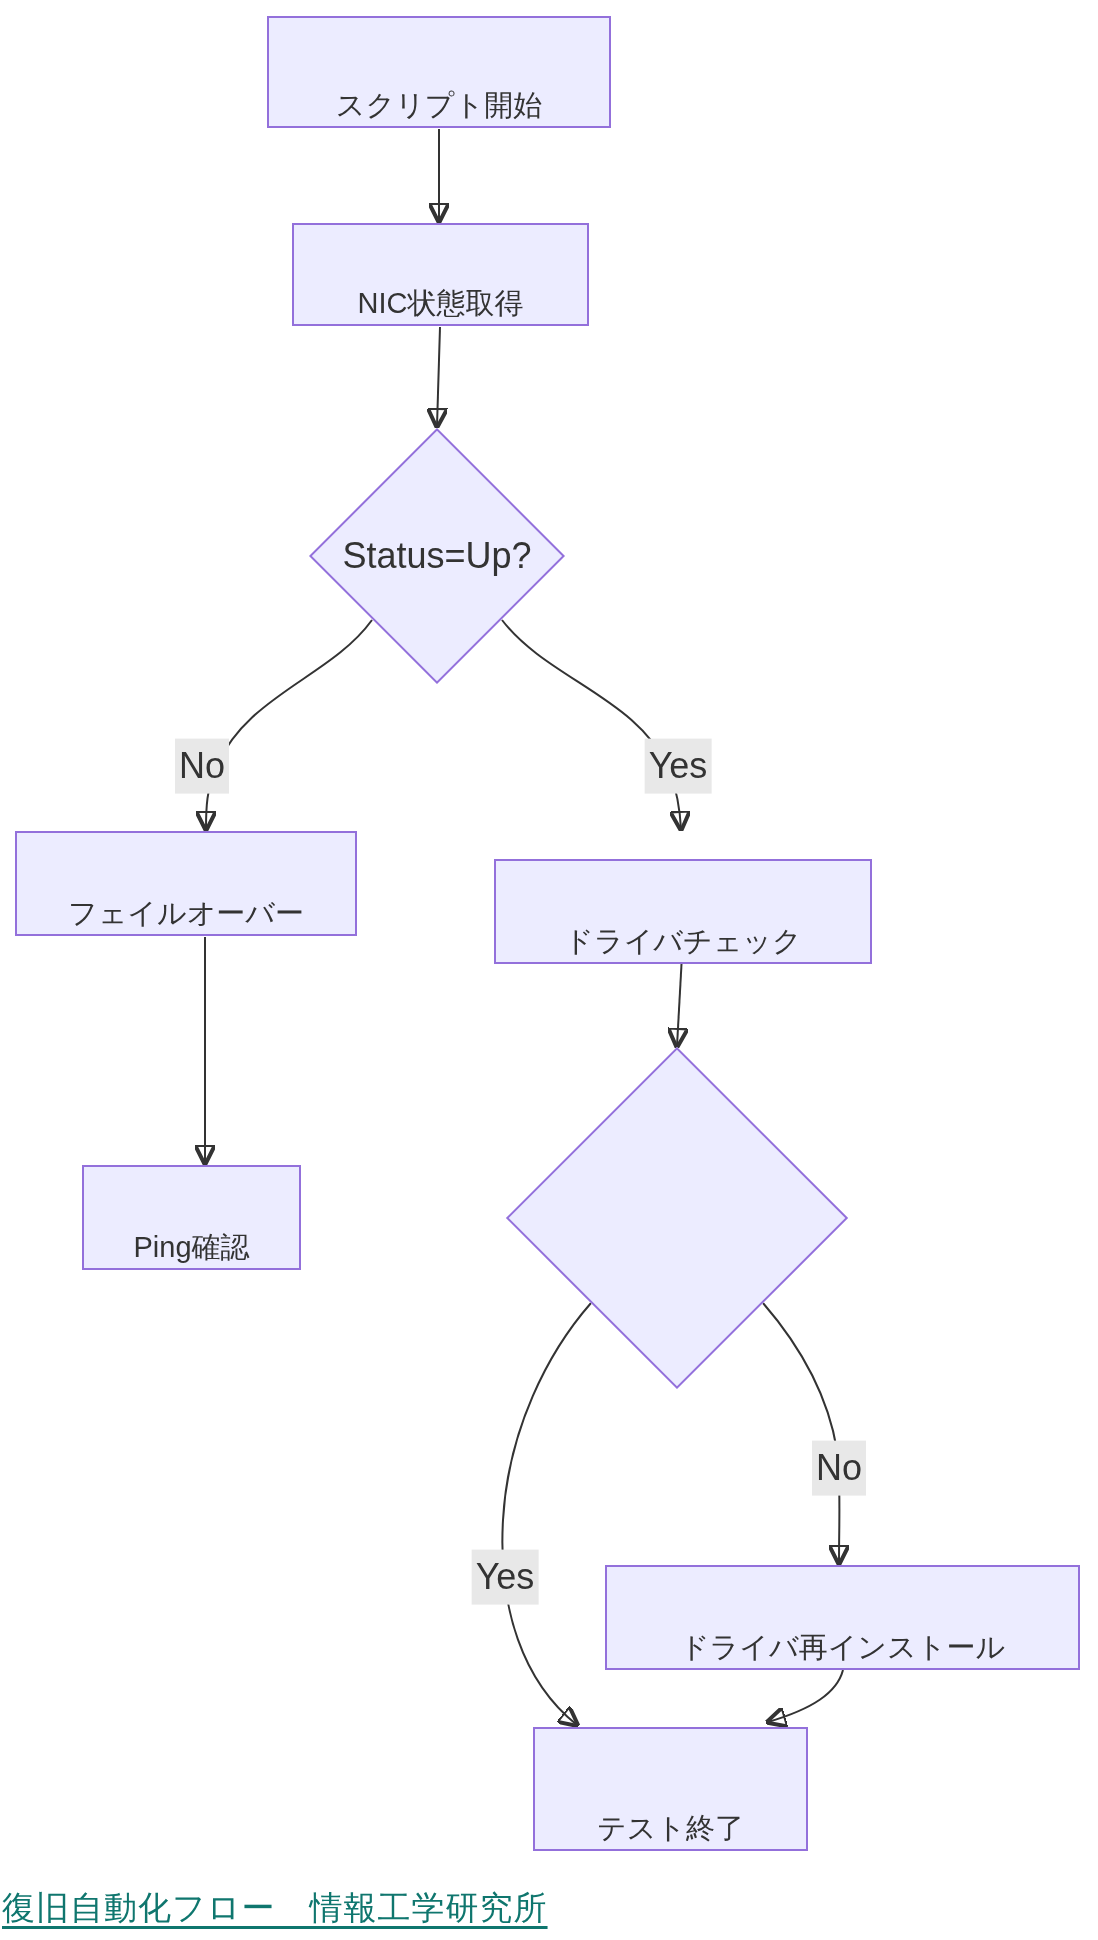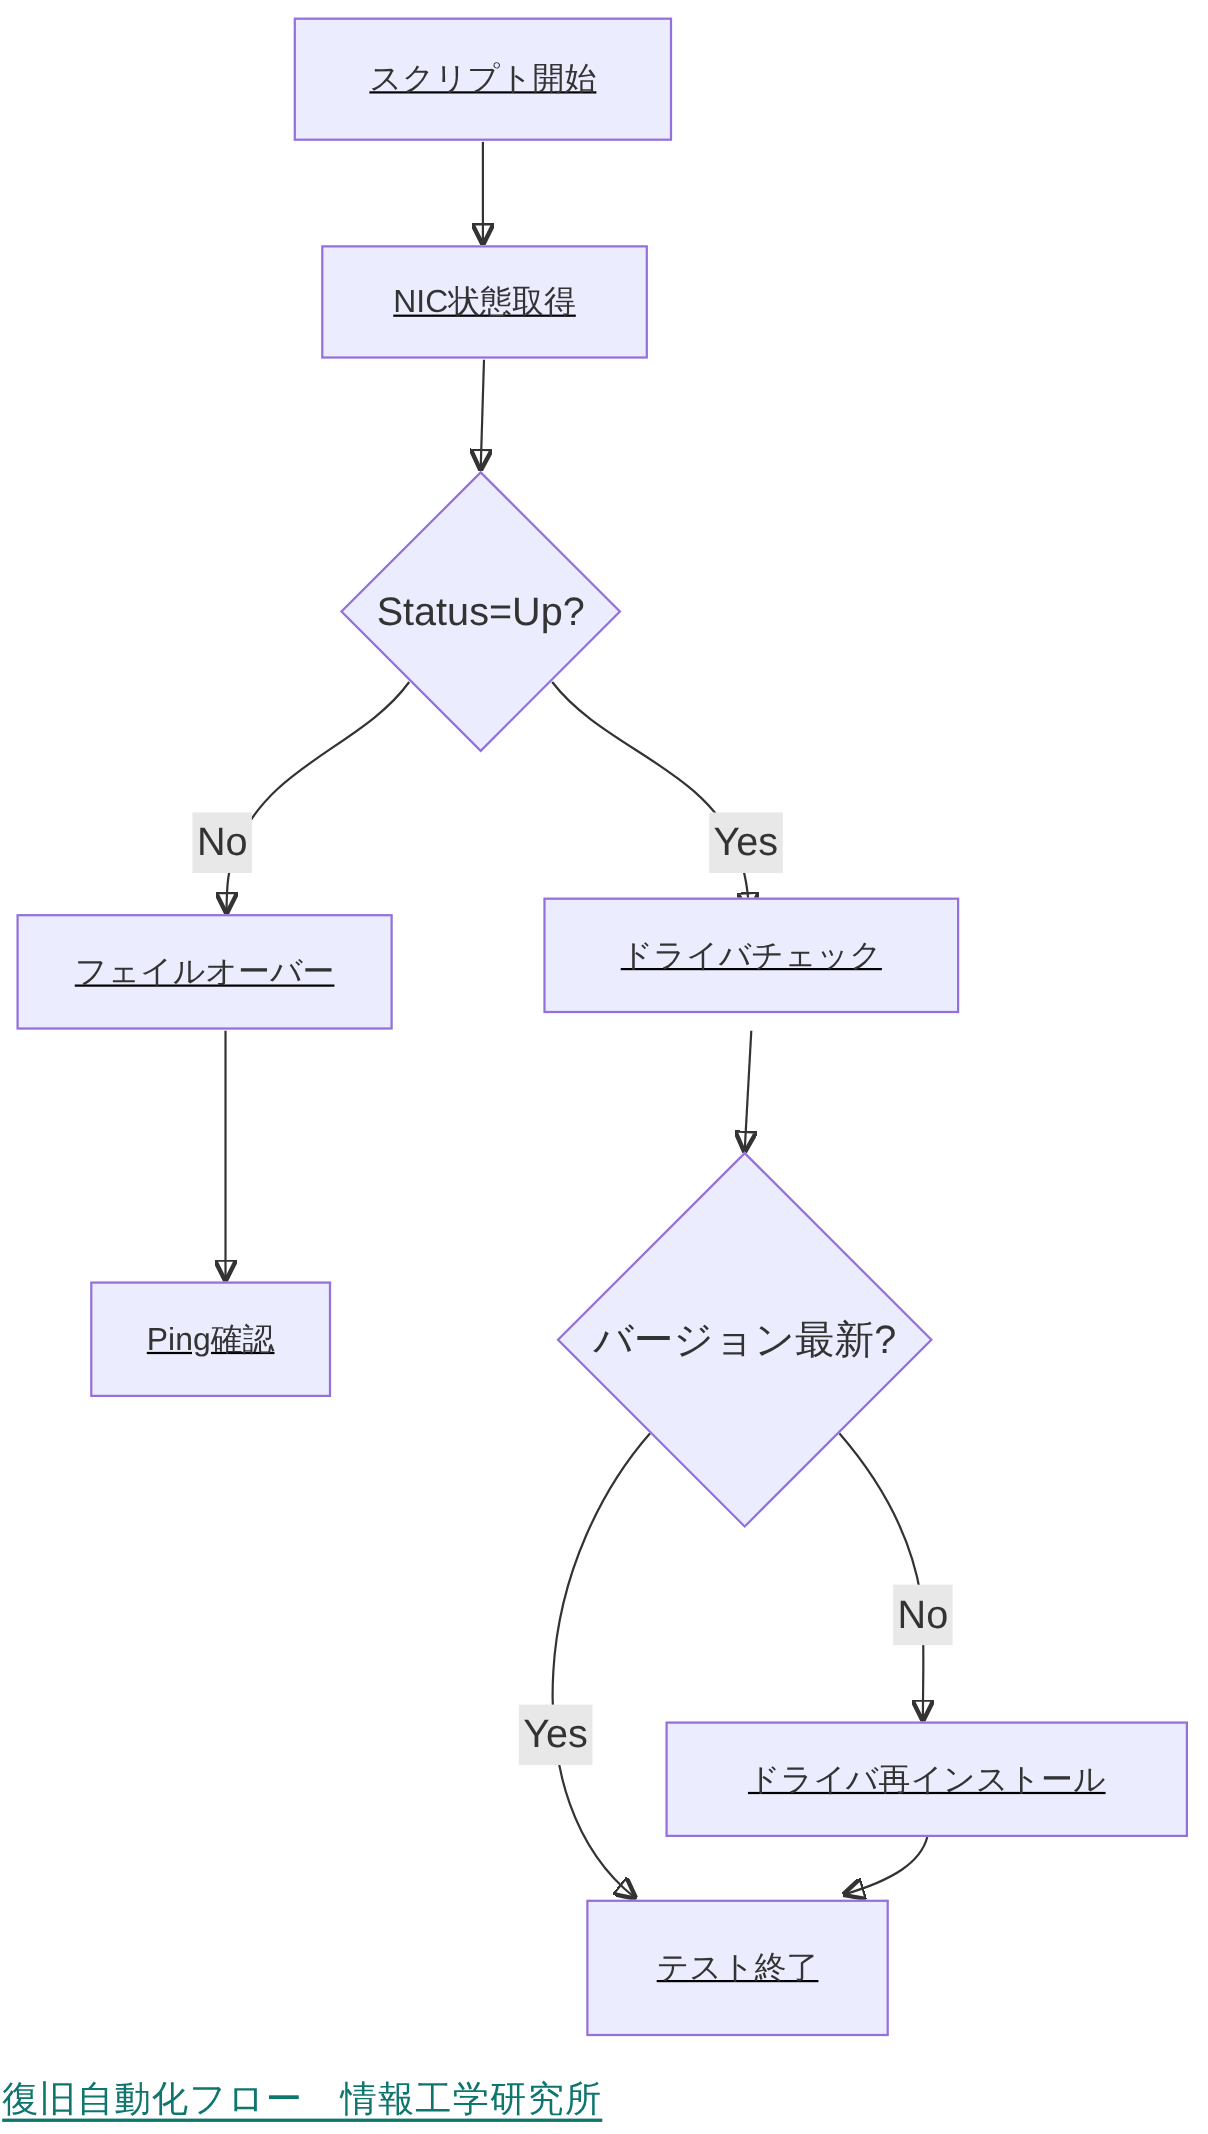--- a/index.html
+++ b/index.html
@@ -1,21 +1,21 @@
 <!DOCTYPE html>
 <html><head>
 <meta charset="utf-8">
 <style>
   html,body{margin:0;padding:0;background:#ffffff;}
   body{font-family:"Liberation Sans","DejaVu Sans",sans-serif;}
   .stage{position:relative;width:1098px;height:1940px;background:#ffffff;overflow:hidden;}
   .edges{position:absolute;left:0;top:0;z-index:1;}
   .edges path{fill:none;stroke:#333333;stroke-width:2px;}
   .node{position:absolute;z-index:2;background:#ECECFF;border:2px solid #9370DB;
-        display:flex;align-items:center;justify-content:center;box-sizing:border-box;text-decoration:underline;}
+        display:flex;align-items:flex-end;justify-content:center;box-sizing:border-box;}
   .node span{color:#333333;font-size:29px;white-space:nowrap;}
   .diamond-wrap{position:absolute;z-index:2;display:flex;align-items:center;justify-content:center;}
   .diamond-shape{position:absolute;left:50%;top:50%;background:#ECECFF;border:2px solid #9370DB;
         transform:translate(-50%,-50%) rotate(45deg);box-sizing:border-box;}
   .diamond-wrap span{position:relative;z-index:3;color:#333333;font-size:36px;white-space:nowrap;}
   .edge-label{position:absolute;z-index:4;transform:translate(-50%,-50%);
         background:#e8e8e8;color:#333333;font-size:36px;line-height:1.3;
         padding:4px 4px;white-space:nowrap;}
   .caption{position:absolute;z-index:2;left:2px;top:1886px;color:#0f766e;font-size:33px;
         letter-spacing:1px;text-decoration:underline;text-underline-offset:7px;white-space:nowrap;}
@@ -56,31 +56,30 @@
   </div>
 
   <div class="edge-label" style="left:202px;top:766px">No</div>
 
   <div class="edge-label" style="left:678px;top:766px">Yes</div>
 
   <div class="node" style="left:15px;top:831px;width:342px;height:105px">
     <span>フェイルオーバー</span>
   </div>
 
-  <div class="node" style="left:494px;top:816px;width:378px;height:105px">
+  <div class="node" style="left:494px;top:859px;width:378px;height:105px">
     <span>ドライバチェック</span>
   </div>
 
   <div class="node" style="left:82px;top:1165px;width:219px;height:105px">
     <span>Ping確認</span>
   </div>
 
   <div class="diamond-wrap" style="left:505px;top:1048px;width:344px;height:340px">
     <div class="diamond-shape" style="width:242px;height:242px"></div>
-    <span>バージョン最新?</span>
   </div>
 
   <div class="edge-label" style="left:839px;top:1468px">No</div>
 
   <div class="edge-label" style="left:505px;top:1577px">Yes</div>
 
   <div class="node" style="left:605px;top:1565px;width:475px;height:105px">
     <span>ドライバ再インストール</span>
   </div>
 

